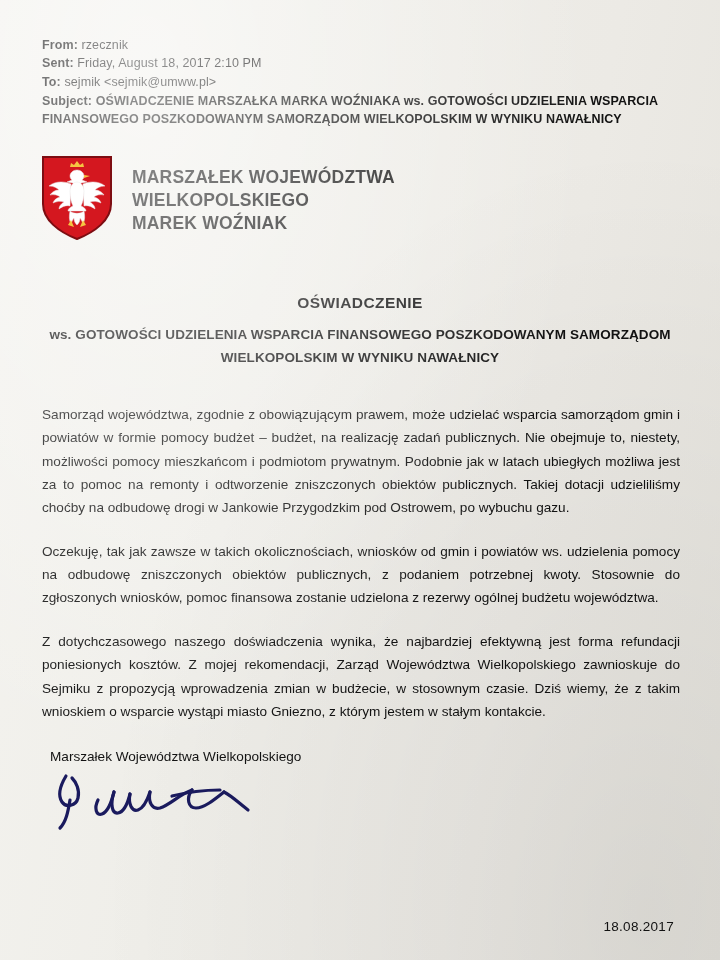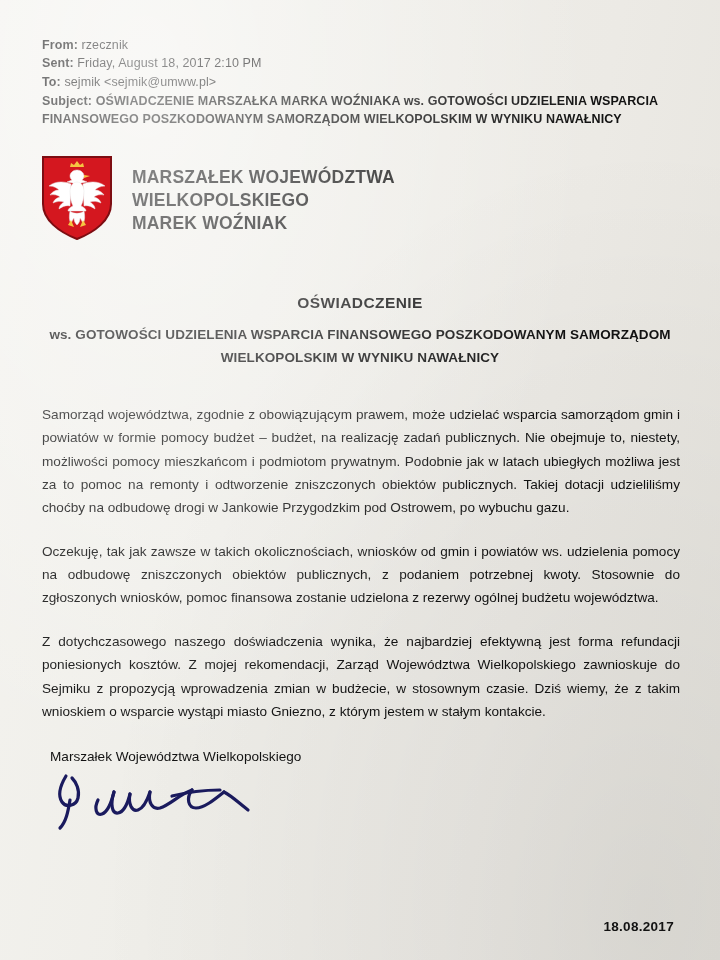--- a/index.html
+++ b/index.html
@@ -126,21 +126,20 @@
     margin-left: 18px;
     margin-top: 6px;
     height: 66px;
   }
   .date-line {
     position: absolute;
     right: 46px;
     bottom: 26px;
     font-size: 13.5px;
     letter-spacing: 0.3px;
-    font-weight: bold;
   }
 </style>
 </head>
 <body>
 
 <div class="page">
 
   <div class="mail-header">
     <div class="mail-row">
       <span class="mail-label">From:</span>

